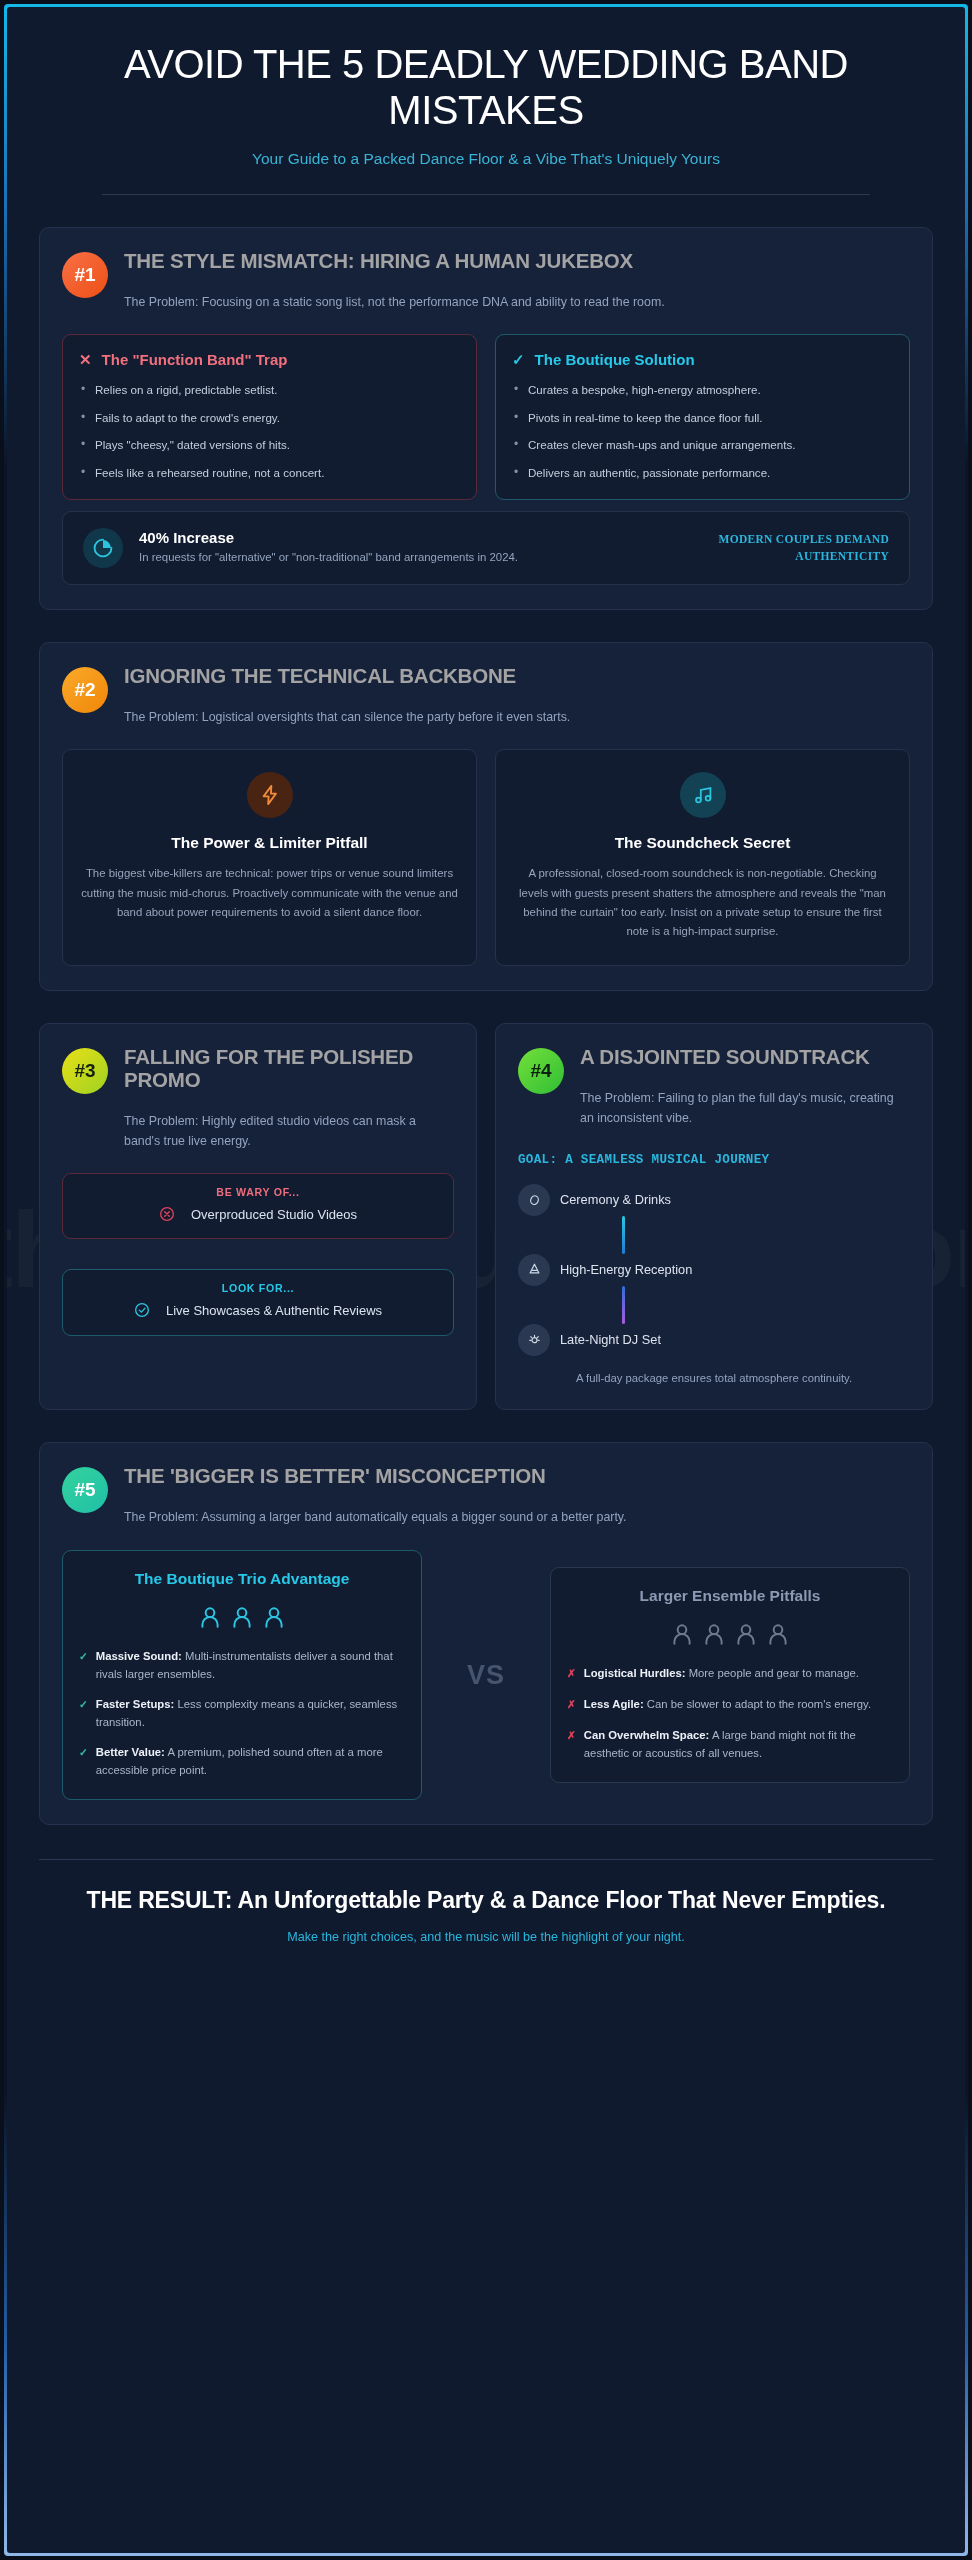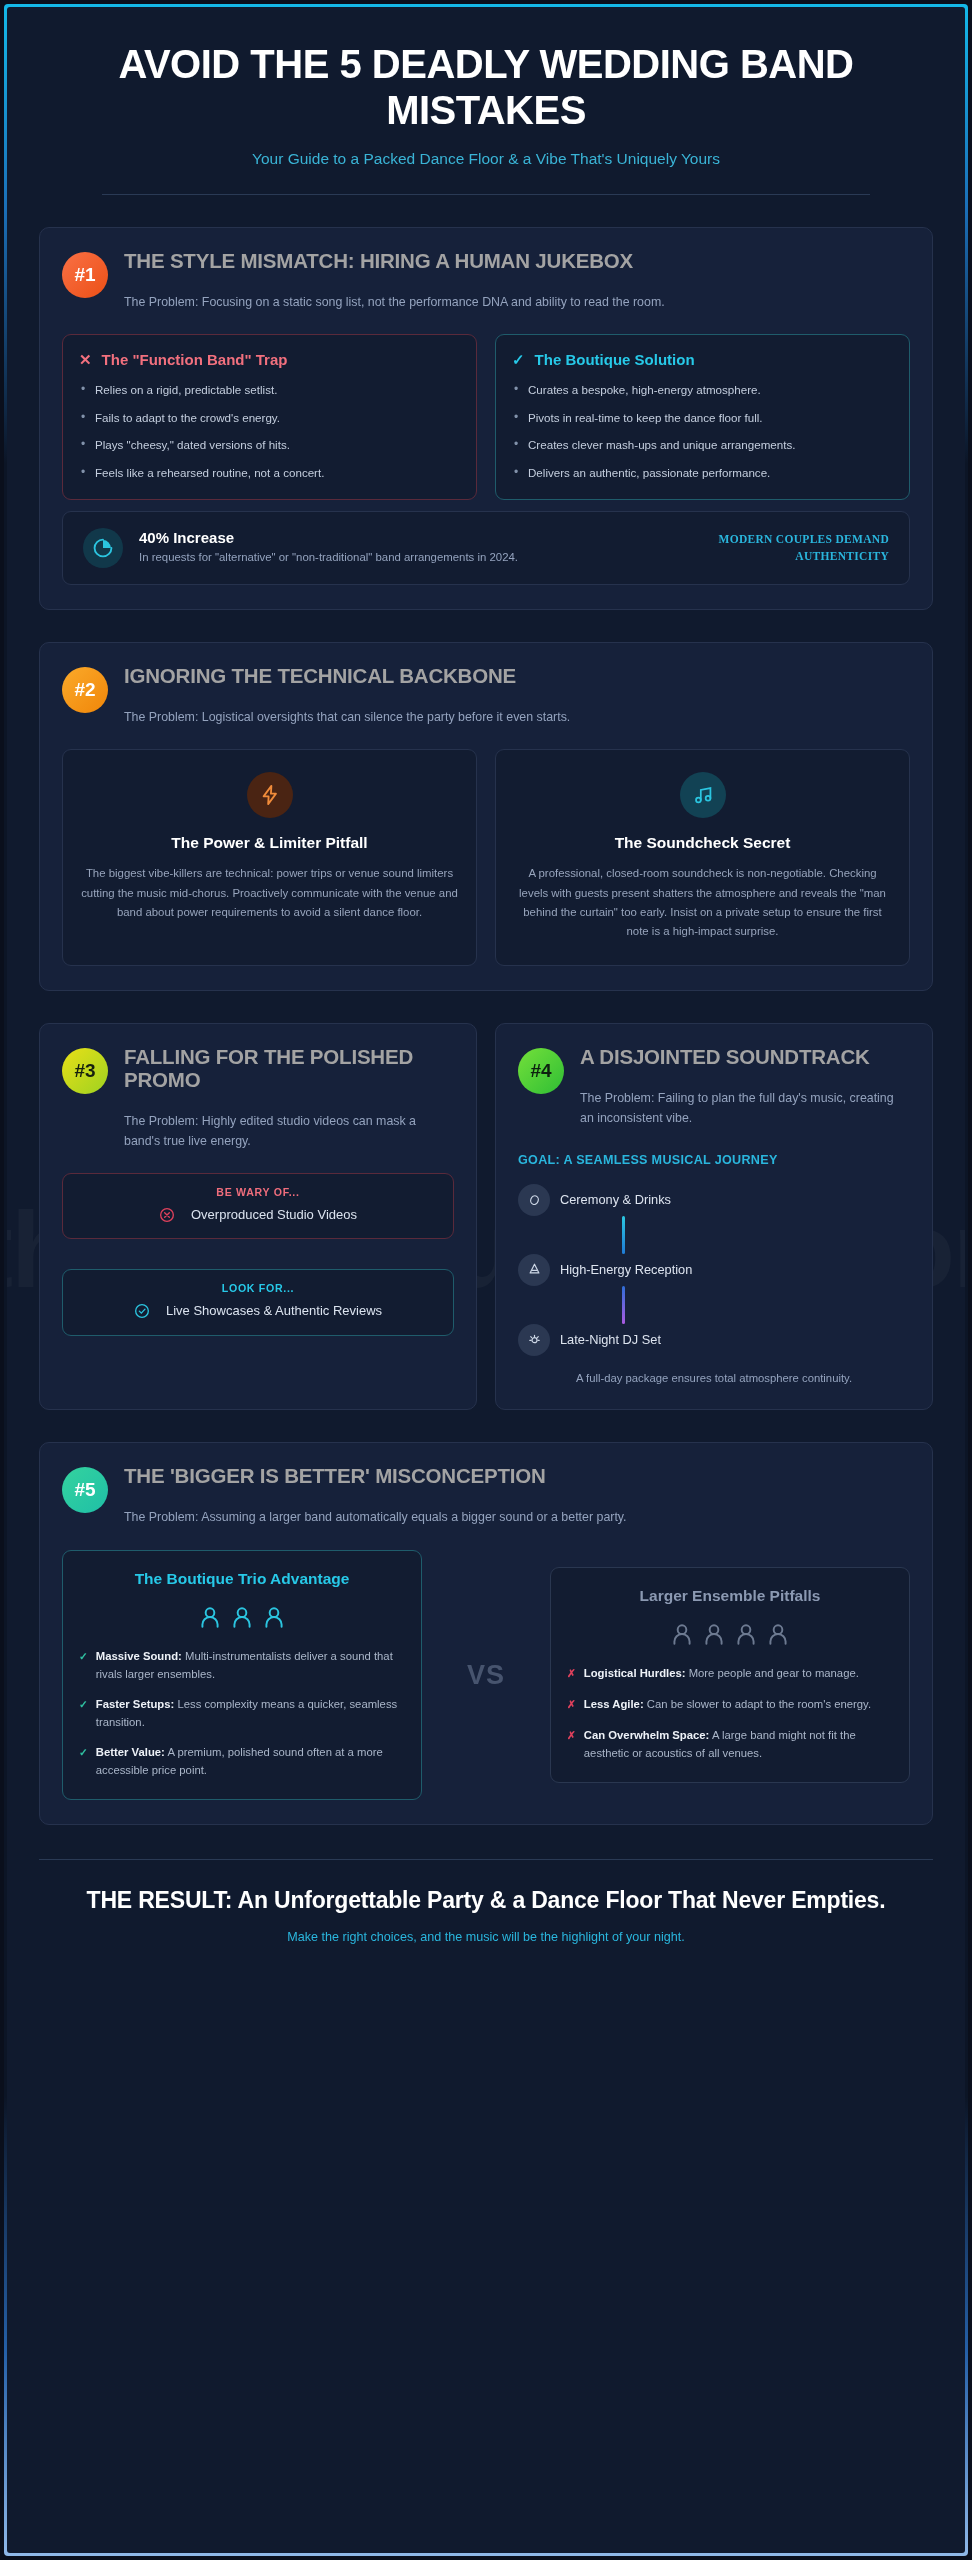--- a/index.html
+++ b/index.html
@@ -44,21 +44,21 @@
     font-family: "Liberation Sans", sans-serif;
   }
 
   .content { position: relative; z-index: 2; padding: 0 32px; }
 
   
   .header { padding-top: 34px; text-align: center; }
   .header h1 {
     font-size: 40px;
     line-height: 1.16;
-    font-weight: 700;
+    font-weight: 400;
     color: #ffffff;
     letter-spacing: -0.5px;
     padding: 0 34px;
     text-transform: uppercase;
   }
   .header .sub {
     margin-top: 16px;
     font-size: 15.5px;
     color: #3ab4d6;
     font-weight: 400;
@@ -206,27 +206,27 @@
     margin-top: 22px;
   }
   .pill.bad  { border: 1px solid #5a2a3b; }
   .pill.good { border: 1px solid #1f5c6b; }
   .pill-kicker {
     font-size: 10.6px; font-weight: 700; letter-spacing: 0.7px;
     text-transform: uppercase; margin-bottom: 8px;
   }
   .pill.bad  .pill-kicker { color: #ef6d7c; }
   .pill.good .pill-kicker { color: #27c9e8; }
-  .pill-row { display: flex; align-items: center; gap: 16px; justify-content: center; }
+  .pill-row { display: flex; align-items: flex-start; gap: 16px; justify-content: center; }
   .pill-text { font-size: 13px; color: #dbe3ef; line-height: 1.4; }
 
   .goal-label {
     margin-top: 24px;
     font-size: 12.6px; font-weight: 700; letter-spacing: 0.3px;
-    color: #2ab6dd; text-transform: uppercase; line-height: 1.4;
+    color: #2ab6dd; text-transform: uppercase; line-height: 1.4; font-family: Liberation Mono, monospace;
   }
   .journey { margin-top: 14px; }
   .jrow { display: flex; align-items: center; gap: 10px; }
   .jdot {
     flex: 0 0 auto;
     width: 32px; height: 32px; border-radius: 50%;
     background: #2b3852;
     display: flex; align-items: center; justify-content: center;
   }
   .jlabel { font-size: 12.8px; color: #dde4ef; }

